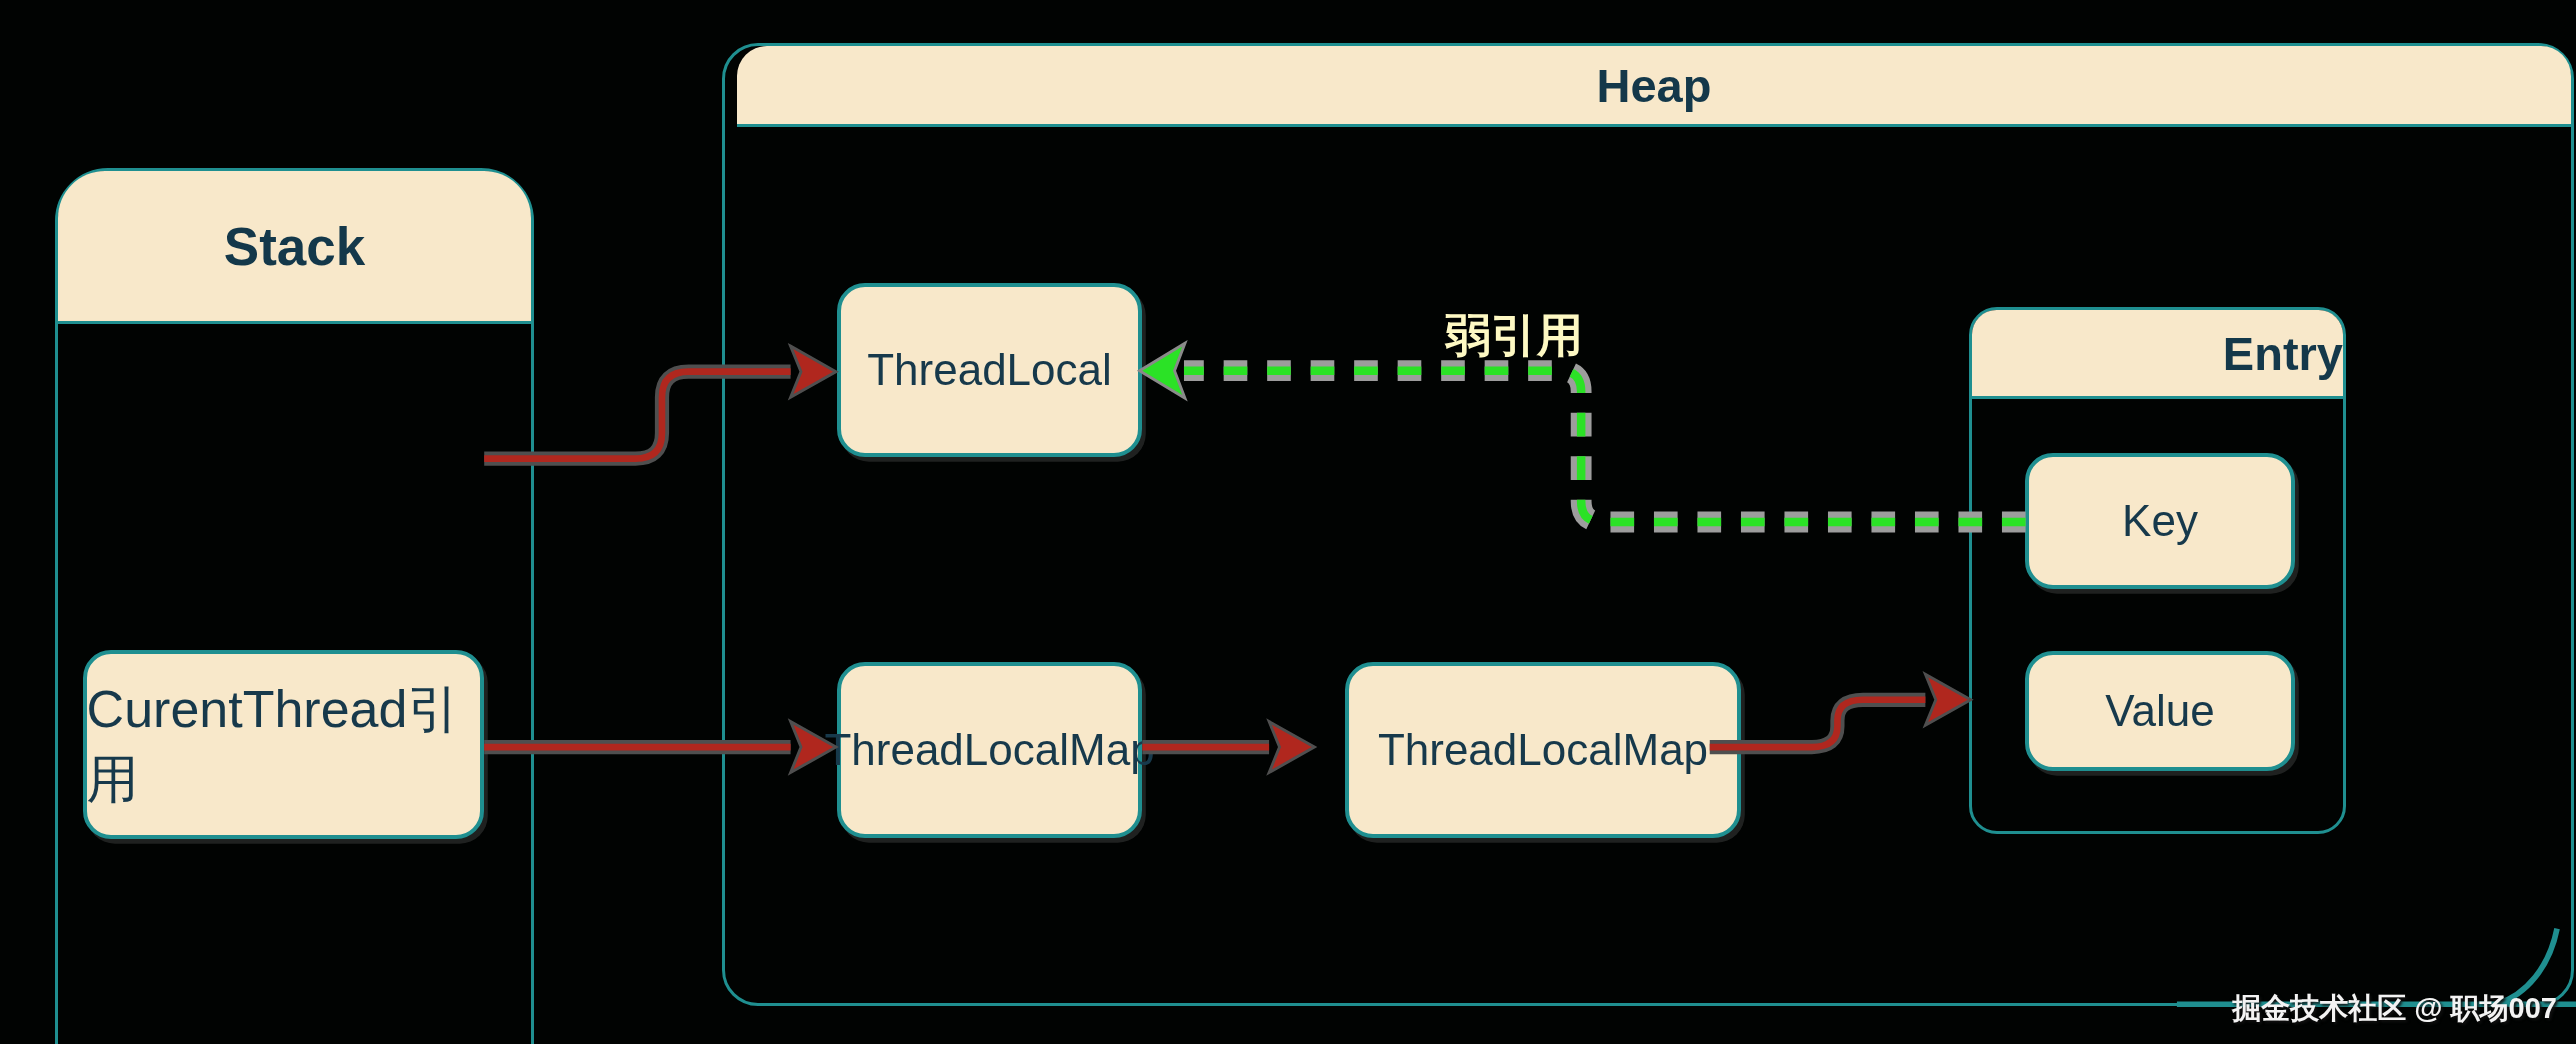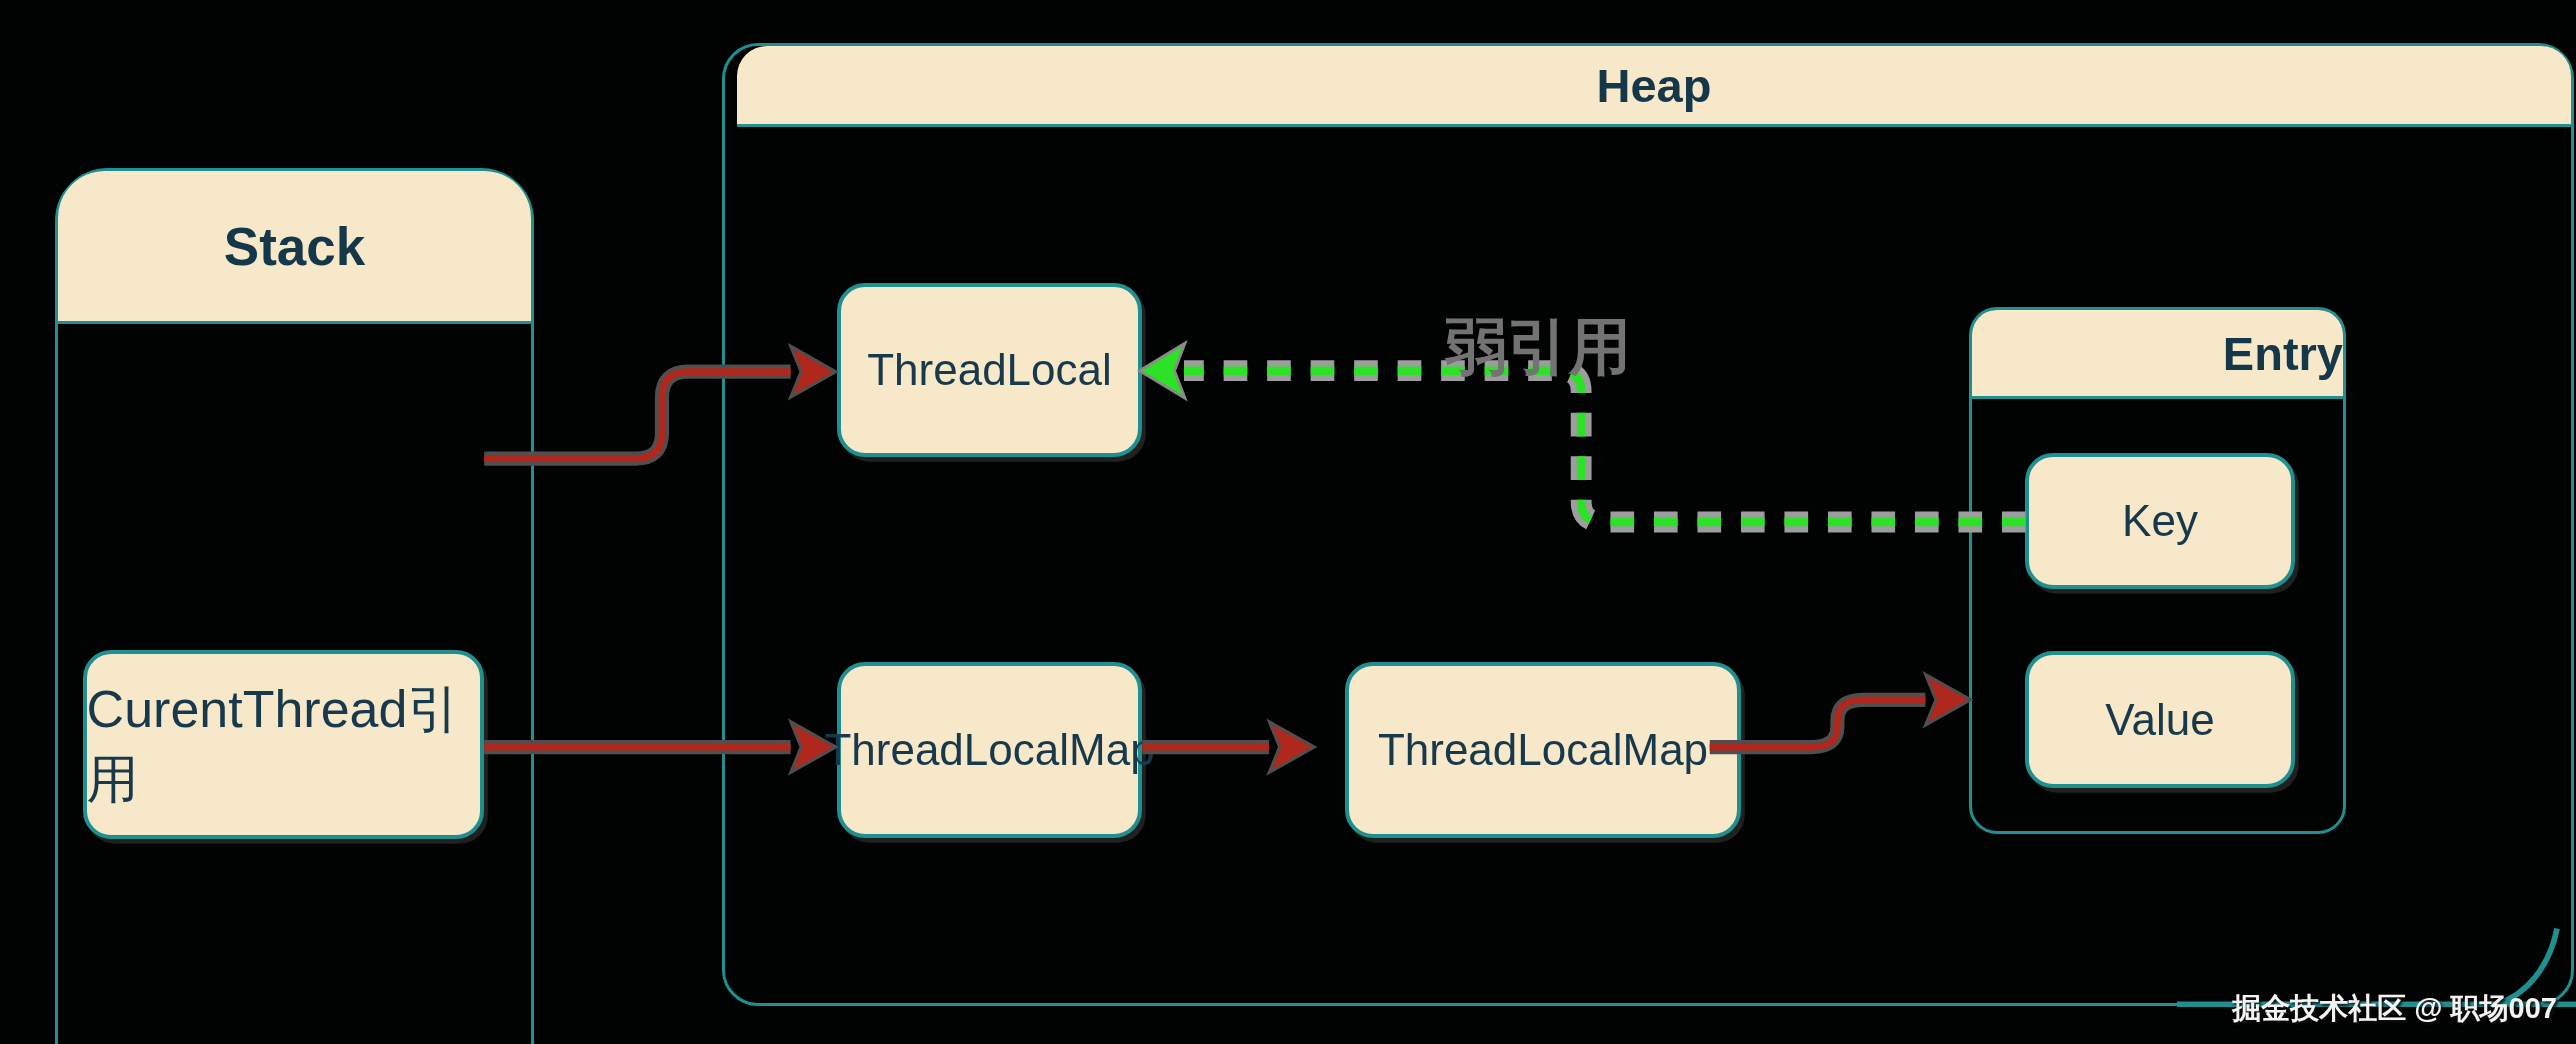--- a/index.html
+++ b/index.html
@@ -28,21 +28,21 @@
     position:absolute;
     background:#f8e8ca;
     border:4.7px solid #1f8f90;
     border-radius:28px;
     display:flex;align-items:center;justify-content:center;
     color:#17394b;
     font-size:44px;
     box-sizing:border-box;
     box-shadow:3.8px 4.7px 0 rgba(110,110,110,0.28);
   }
-  .lbl{position:absolute;color:#737373;font-weight:bold;font-size:62px;}
+  .lbl{position:absolute;color:#fef9c3;font-weight:bold;font-size:46px;}
   svg{position:absolute;left:0;top:0;}
   .watermark{
     position:absolute;
     color:#f3f3f3;
     font-weight:bold;
     font-size:29px;
     text-shadow:1.9px 1.9px 2.8px #111;
     white-space:nowrap;
   }
 </style>
@@ -74,21 +74,21 @@
       <span>ThreadLocalMap</span>
     </div>
 
     <div class="container" style="left:1244px;top:261px;width:377px;height:527px;border-radius:28px;border-width:3.8px;">
       <div class="container-header" style="height:89px;border-radius:24.6px 24.6px 0 0;font-size:47px;border-bottom-width:3.8px;justify-content:flex-end;">
         <span>Entry</span>
       </div>
       <div class="node" style="left:53px;top:143px;width:270px;height:136px;">
         <span>Key</span>
       </div>
-      <div class="node" style="left:53px;top:341px;width:270px;height:137px;">
+      <div class="node" style="left:53px;top:341px;width:270px;height:120px;">
         <span>Value</span>
       </div>
     </div>
   </div>
 
   <svg width="2576" height="1044" viewBox="0 0 2724 1104">
 
     <g>
       <path d="M 512 485 H 672 Q 700 485 700 458 V 420 Q 700 393 728 393 H 836" fill="none" stroke="#4f4f4f" stroke-width="15"></path>
       <path d="M 512 485 H 672 Q 700 485 700 458 V 420 Q 700 393 728 393 H 836" fill="none" stroke="#b0271e" stroke-width="7"></path>

